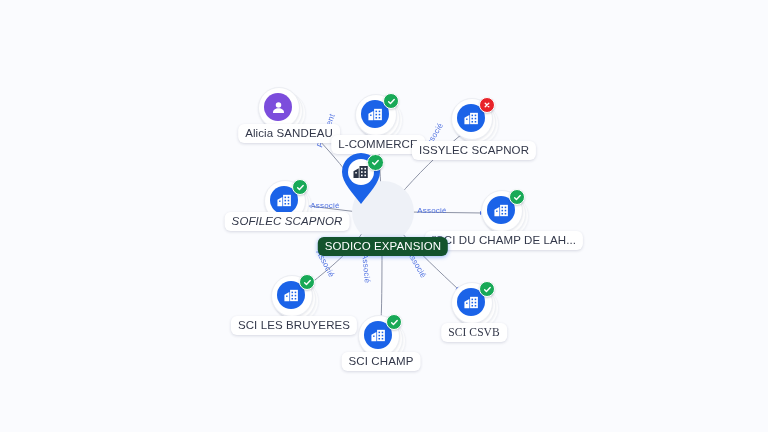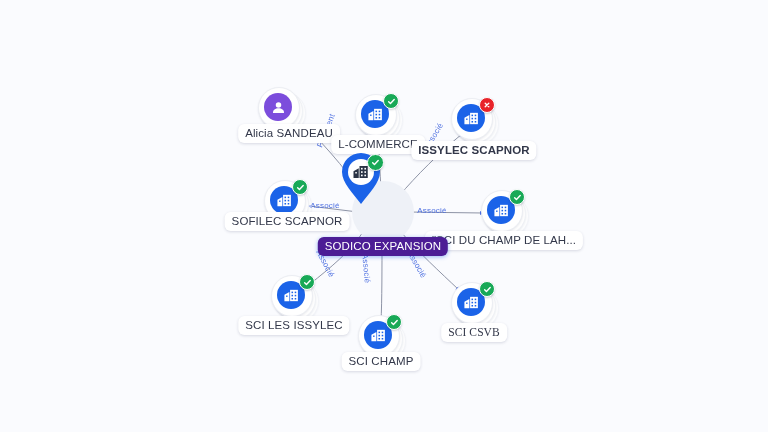--- a/index.html
+++ b/index.html
@@ -45,21 +45,21 @@
     white-space:nowrap;
     background:#ffffff;
     color:#33384a;
     font-size:11.5px;
     letter-spacing:.1px;
     padding:3px 7px 4px 7px;
     border-radius:6px;
     box-shadow:0 1px 3px rgba(30,40,80,.16);
   }
   .label.selected{
-    background:#4c1d95;color:#ffffff;font-weight:400;
+    background:#14532d;color:#ffffff;font-weight:400;
     box-shadow:0 1px 4px rgba(27,99,232,.45);
   }
 
   
   .halo{
     position:absolute;transform:translate(-50%,-50%);
     width:62px;height:62px;border-radius:50%;
     background:#eef1f7;
   }
   .pin{position:absolute;transform:translate(-50%,-50%);width:44px;height:54px;}
@@ -170,21 +170,21 @@
     <rect x="16.5" y="15.5" width="2.2" height="2.2" fill="#1b63e8"></rect>
     <rect x="4.4" y="12" width="2" height="2" fill="#1b63e8"></rect>
   </svg>
           </div>
           <span class="badge bad">
   <svg width="8" height="8" viewBox="0 0 12 12" xmlns="http://www.w3.org/2000/svg">
     <path d="M3.3,3.3 L8.7,8.7 M8.7,3.3 L3.3,8.7" fill="none" stroke="#ffffff" stroke-width="2" stroke-linecap="round"></path>
   </svg>
           </span>
         </div>
-        <div class="label" style="left: 474px; top: 141px; font-weight: bold;">ISSYLEC SCAPNOR</div>
+        <div class="label" style="left: 474px; top: 141px;">ISSYLEC SCAPNOR</div>
       </div>
       <div class="node" style="left: 0px; top: 0px;">
         <div class="stack" style="left: 287px; top: 203px;">
           <div class="card c3"></div>
           <div class="card c2"></div>
           <div class="card c1"></div>
           <div class="disc">
   <svg width="17" height="17" viewBox="0 0 24 24" xmlns="http://www.w3.org/2000/svg">
     <path d="M2,20 L2,11 L9,7 L9,20 Z" fill="#ffffff"></path>
     <path d="M10,20 L10,4 L21,4 L21,20 Z" fill="#ffffff"></path>
@@ -196,21 +196,21 @@
     <rect x="16.5" y="15.5" width="2.2" height="2.2" fill="#1b63e8"></rect>
     <rect x="4.4" y="12" width="2" height="2" fill="#1b63e8"></rect>
   </svg>
           </div>
           <span class="badge ok">
   <svg width="9" height="9" viewBox="0 0 12 12" xmlns="http://www.w3.org/2000/svg">
     <path d="M2.2,6.2 L4.6,8.6 L9.6,3.4" fill="none" stroke="#ffffff" stroke-width="1.9" stroke-linecap="round" stroke-linejoin="round"></path>
   </svg>
           </span>
         </div>
-        <div class="label" style="left: 287px; top: 212px;">SOFILEC SCAPNOR</div>
+        <div class="label" style="left: 287px; top: 212px; font-style: italic;">SOFILEC SCAPNOR</div>
       </div>
       <div class="node" style="left: 0px; top: 0px;">
         <div class="stack" style="left: 504px; top: 213px;">
           <div class="card c3"></div>
           <div class="card c2"></div>
           <div class="card c1"></div>
           <div class="disc">
   <svg width="17" height="17" viewBox="0 0 24 24" xmlns="http://www.w3.org/2000/svg">
     <path d="M2,20 L2,11 L9,7 L9,20 Z" fill="#ffffff"></path>
     <path d="M10,20 L10,4 L21,4 L21,20 Z" fill="#ffffff"></path>
@@ -248,21 +248,21 @@
     <rect x="16.5" y="15.5" width="2.2" height="2.2" fill="#1b63e8"></rect>
     <rect x="4.4" y="12" width="2" height="2" fill="#1b63e8"></rect>
   </svg>
           </div>
           <span class="badge ok">
   <svg width="9" height="9" viewBox="0 0 12 12" xmlns="http://www.w3.org/2000/svg">
     <path d="M2.2,6.2 L4.6,8.6 L9.6,3.4" fill="none" stroke="#ffffff" stroke-width="1.9" stroke-linecap="round" stroke-linejoin="round"></path>
   </svg>
           </span>
         </div>
-        <div class="label" style="left: 294px; top: 316px;">SCI LES ISSYLEC</div>
+        <div class="label" style="left: 294px; top: 316px;">SCI LES BRUYERES</div>
       </div>
       <div class="node" style="left: 0px; top: 0px;">
         <div class="stack" style="left: 381px; top: 338px;">
           <div class="card c3"></div>
           <div class="card c2"></div>
           <div class="card c1"></div>
           <div class="disc">
   <svg width="17" height="17" viewBox="0 0 24 24" xmlns="http://www.w3.org/2000/svg">
     <path d="M2,20 L2,11 L9,7 L9,20 Z" fill="#ffffff"></path>
     <path d="M10,20 L10,4 L21,4 L21,20 Z" fill="#ffffff"></path>

